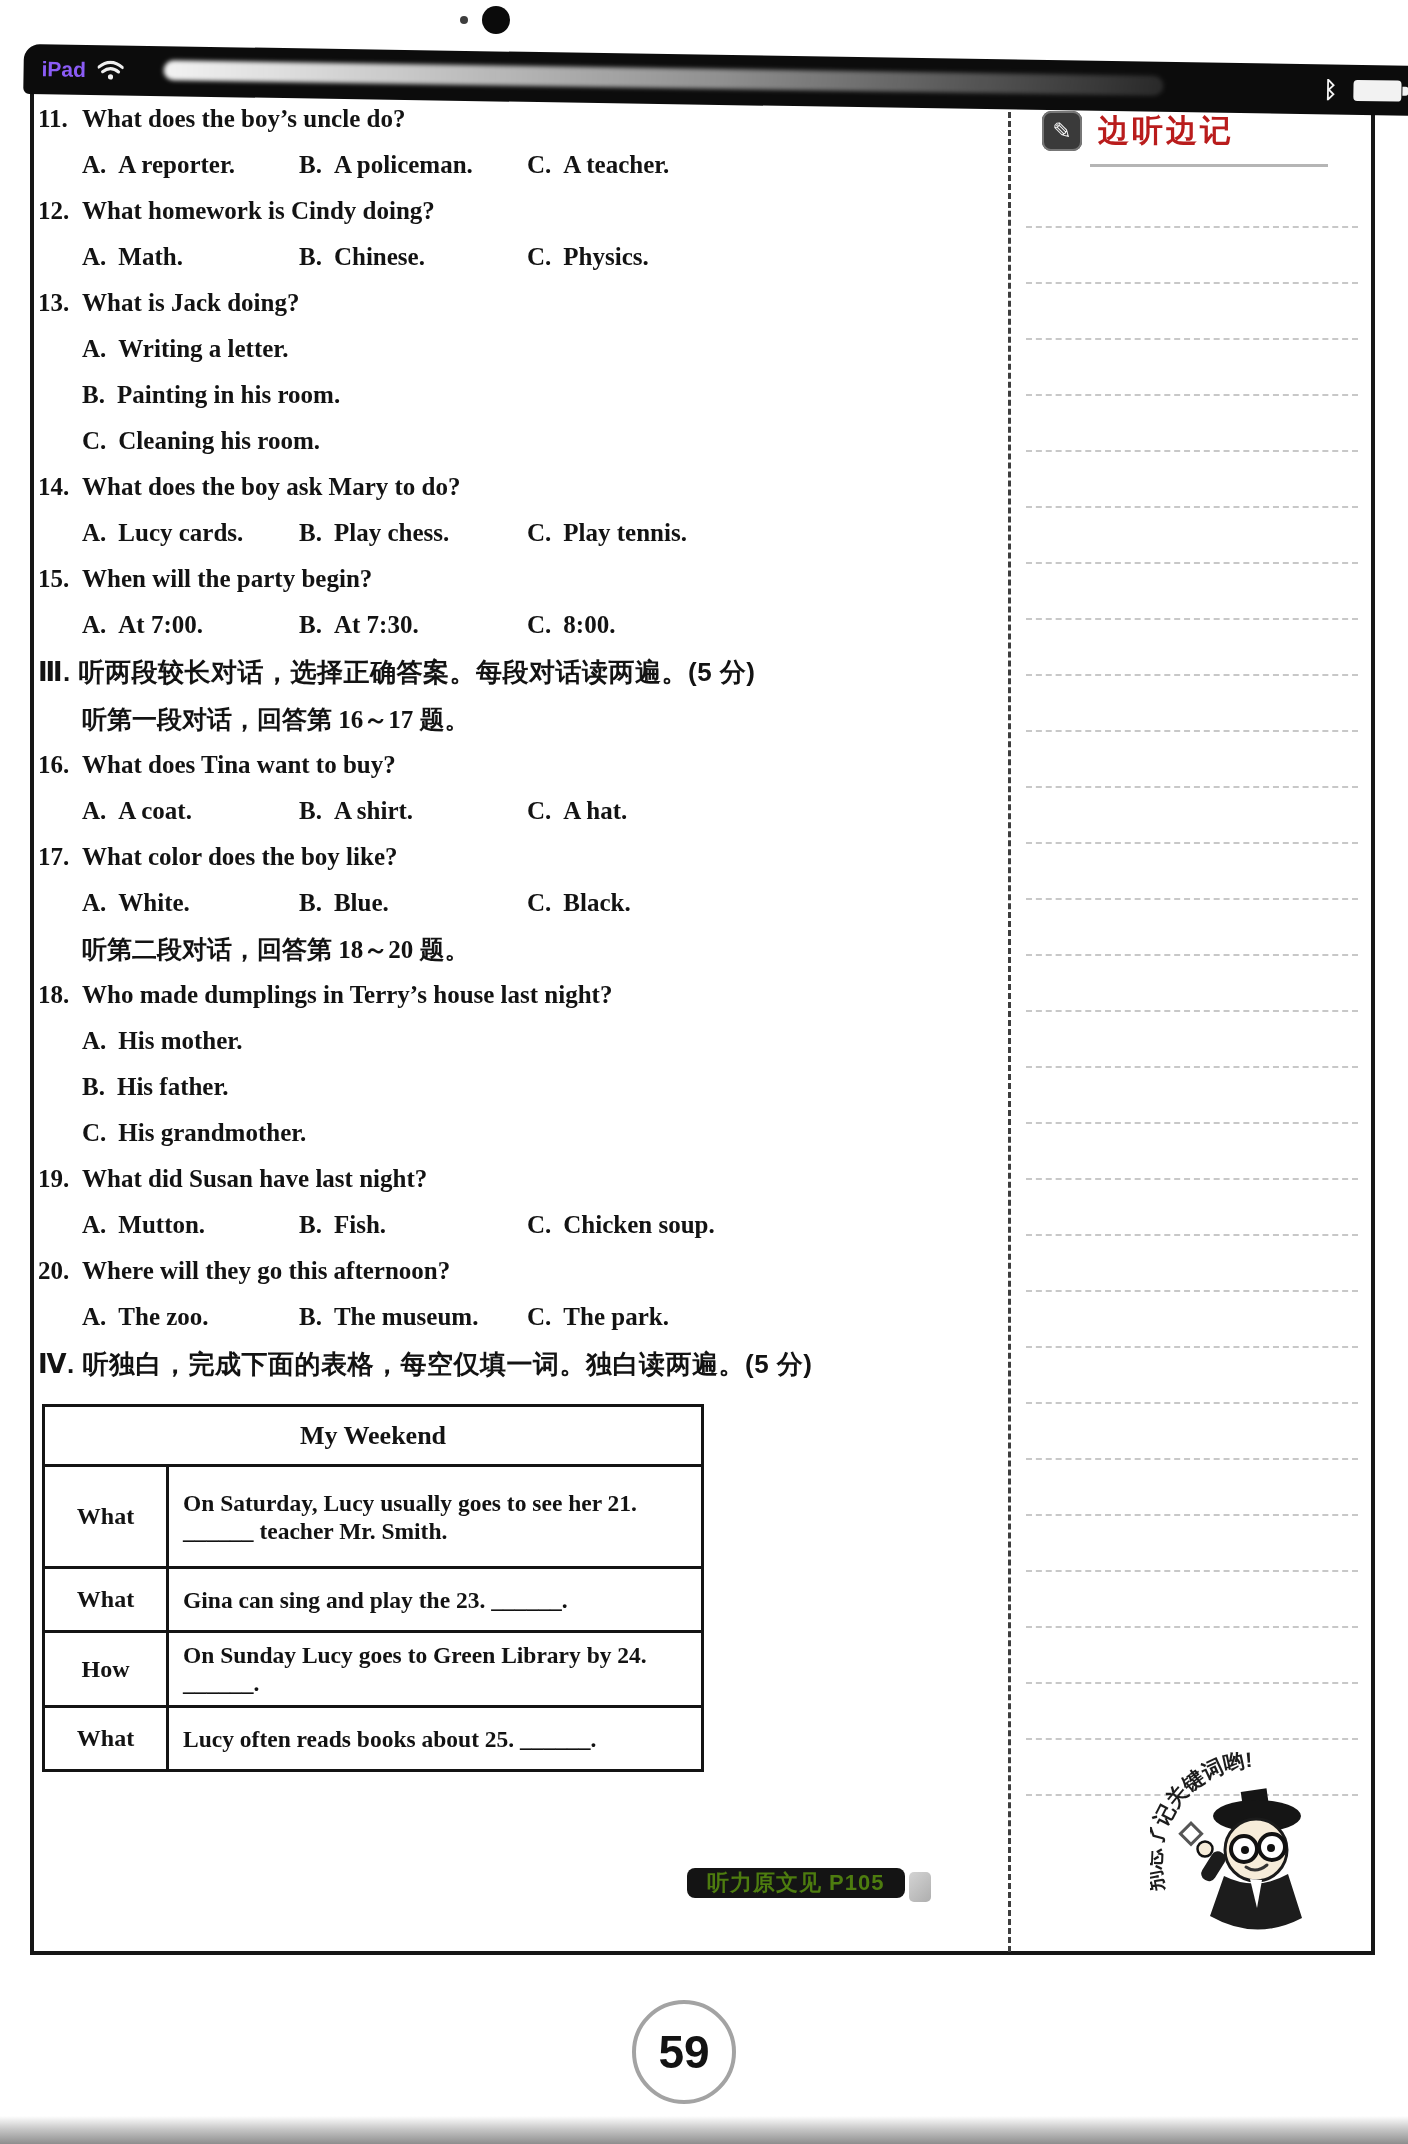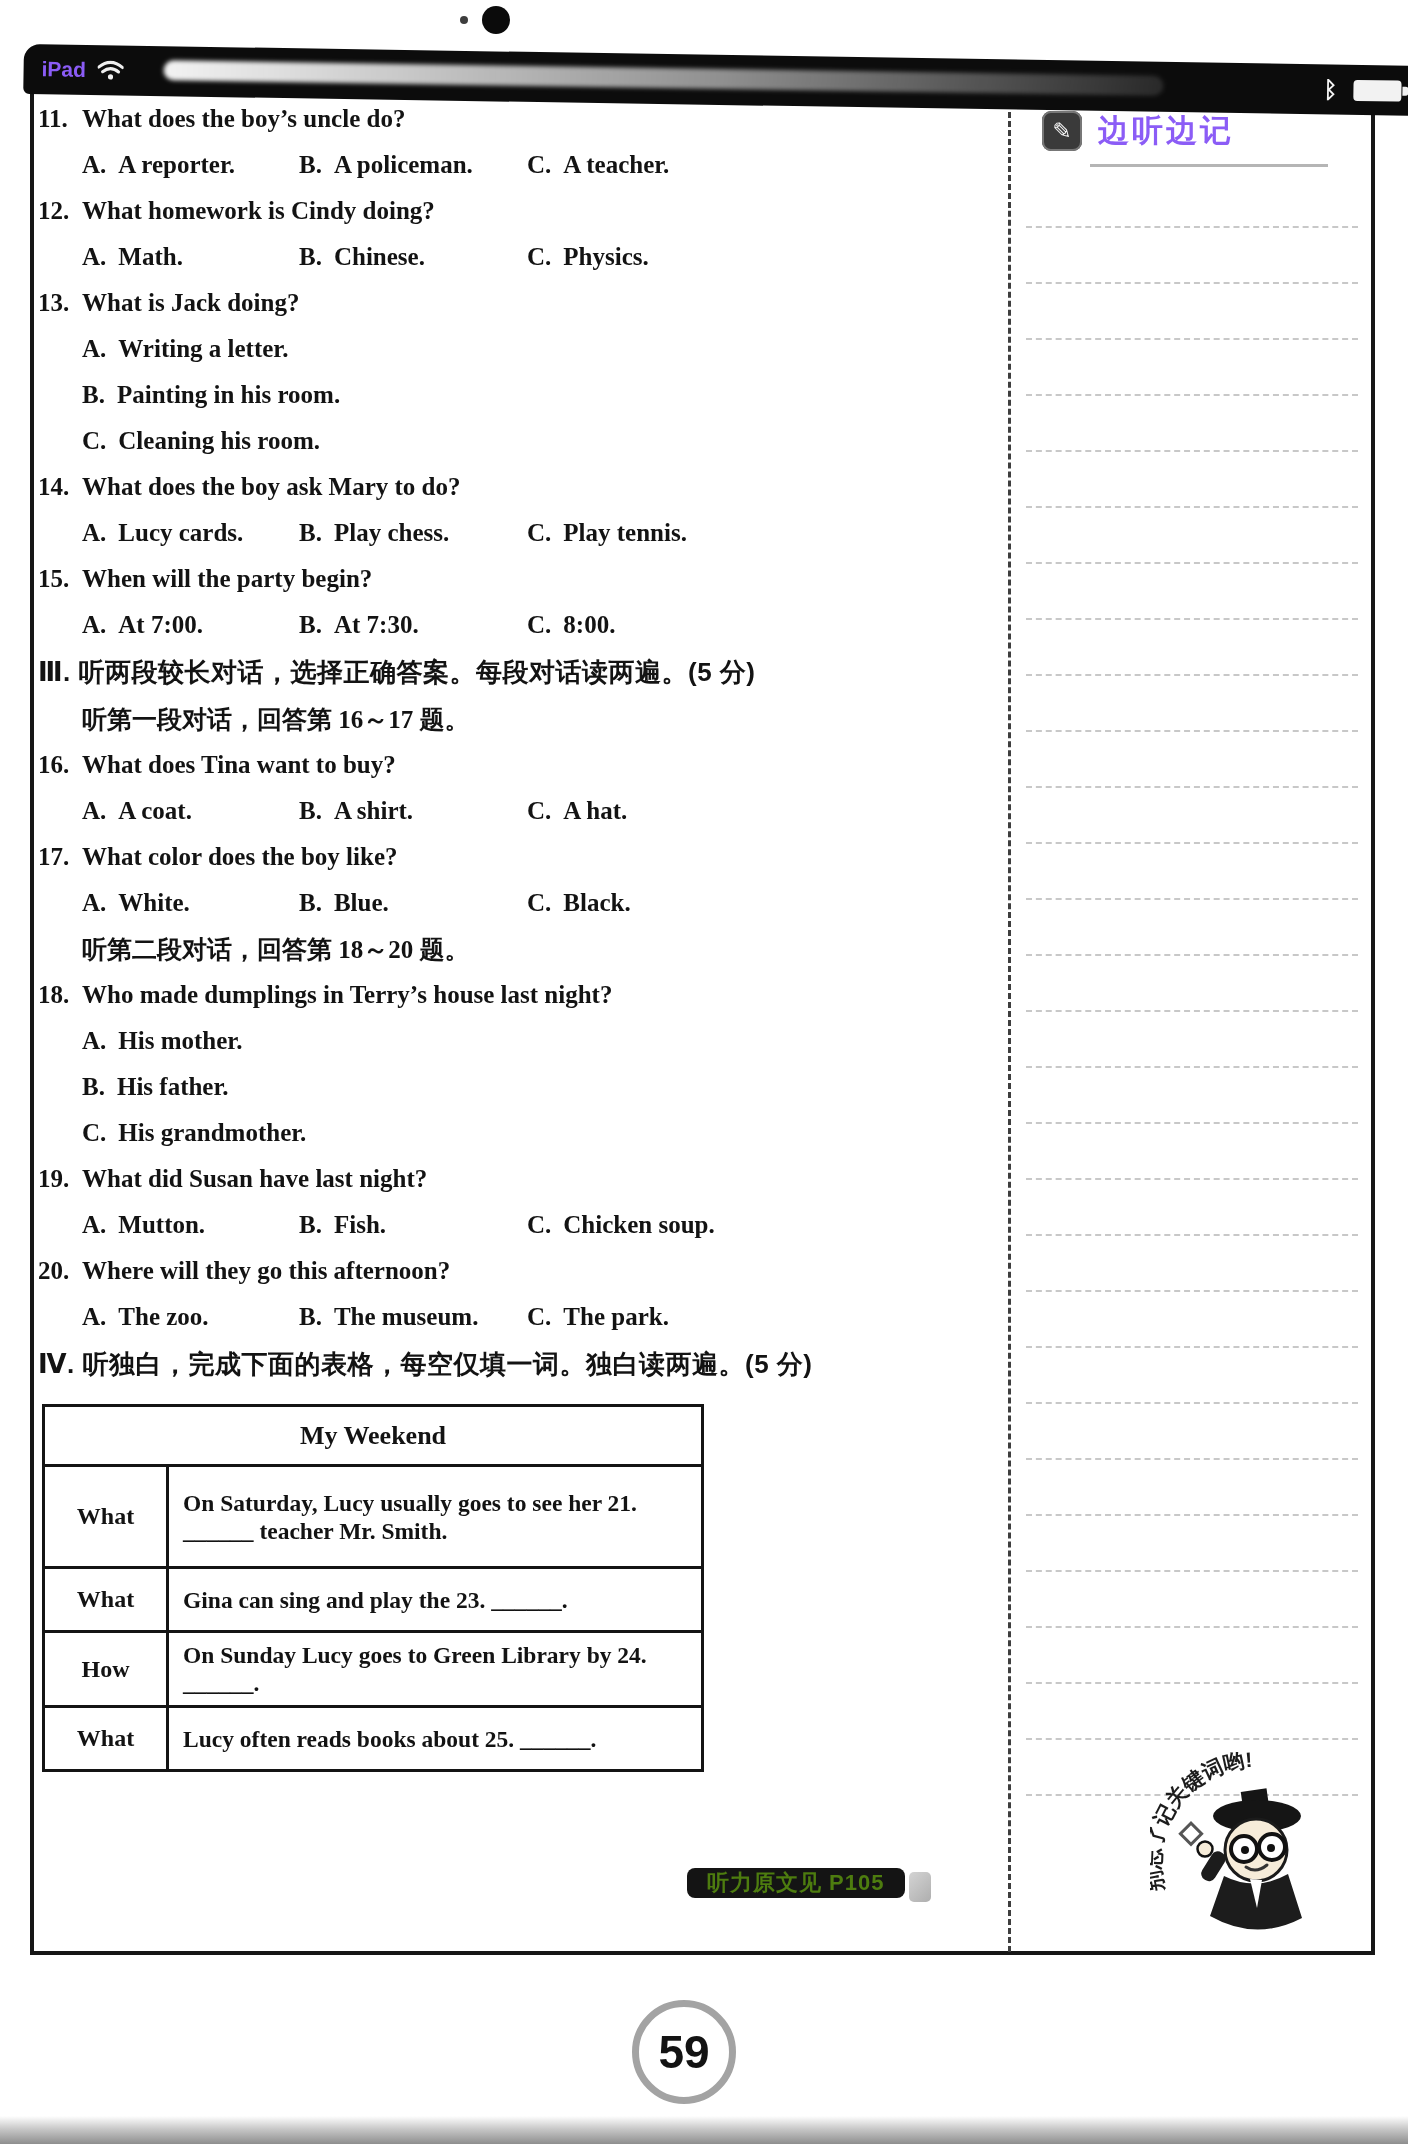--- a/index.html
+++ b/index.html
@@ -69,28 +69,28 @@
     font-family:"Liberation Sans","DejaVu Sans",sans-serif; font-size:22px; font-weight:700; letter-spacing:1px; }
   .source-badge::after { content:""; position:absolute; right:-26px; top:4px; width:22px; height:30px;
     background:linear-gradient(135deg,#c9c9c9,#9a9a9a); border-radius:5px; opacity:.8; }
 
   
   .sidebar-header { position:absolute; left:1042px; top:110px; display:flex; align-items:center; gap:16px; }
   .pencil-badge { width:40px; height:40px; background:#3a3a3a; border-radius:9px; color:#f5f5f5;
     display:flex; align-items:center; justify-content:center; font-size:23px;
     font-family:"DejaVu Sans",sans-serif; box-shadow:0 0 0 2px #777 inset; }
   .sidebar-title { font-family:"Liberation Sans","DejaVu Sans",sans-serif; font-size:31px; font-weight:700;
-    letter-spacing:3px; color:#8b5cf6; }
+    letter-spacing:3px; color:#b91c1c; }
   .sidebar-underline { position:absolute; left:1090px; top:164px; width:238px; height:3px; background:#8d8d8d; opacity:.65; }
   .note-lines { position:absolute; left:1026px; top:226px; width:332px; }
   .note-line { height:0; border-top:2px dashed rgba(125,125,125,.42); margin-bottom:54px; }
   .mascot-wrap { position:absolute; left:1150px; top:1752px; width:212px; height:212px; }
 
   
-  .page-circle { position:absolute; left:632px; top:2000px; width:104px; height:104px; border:7px solid #a3a3a3;
+  .page-circle { position:absolute; left:632px; top:2000px; width:104px; height:104px; border:4px solid #a3a3a3;
     border-radius:50%; display:flex; align-items:center; justify-content:center;
     font-size:46px; font-weight:700; font-family:"Liberation Sans",sans-serif; }
 
   .bottom-strip { position:absolute; left:0; bottom:0; width:100%; height:28px;
     background:linear-gradient(180deg,#ffffff, #c9c9c9 45%, #8e8e8e); }
 </style>
 </head>
 <body>
 
 <div class="screen">

